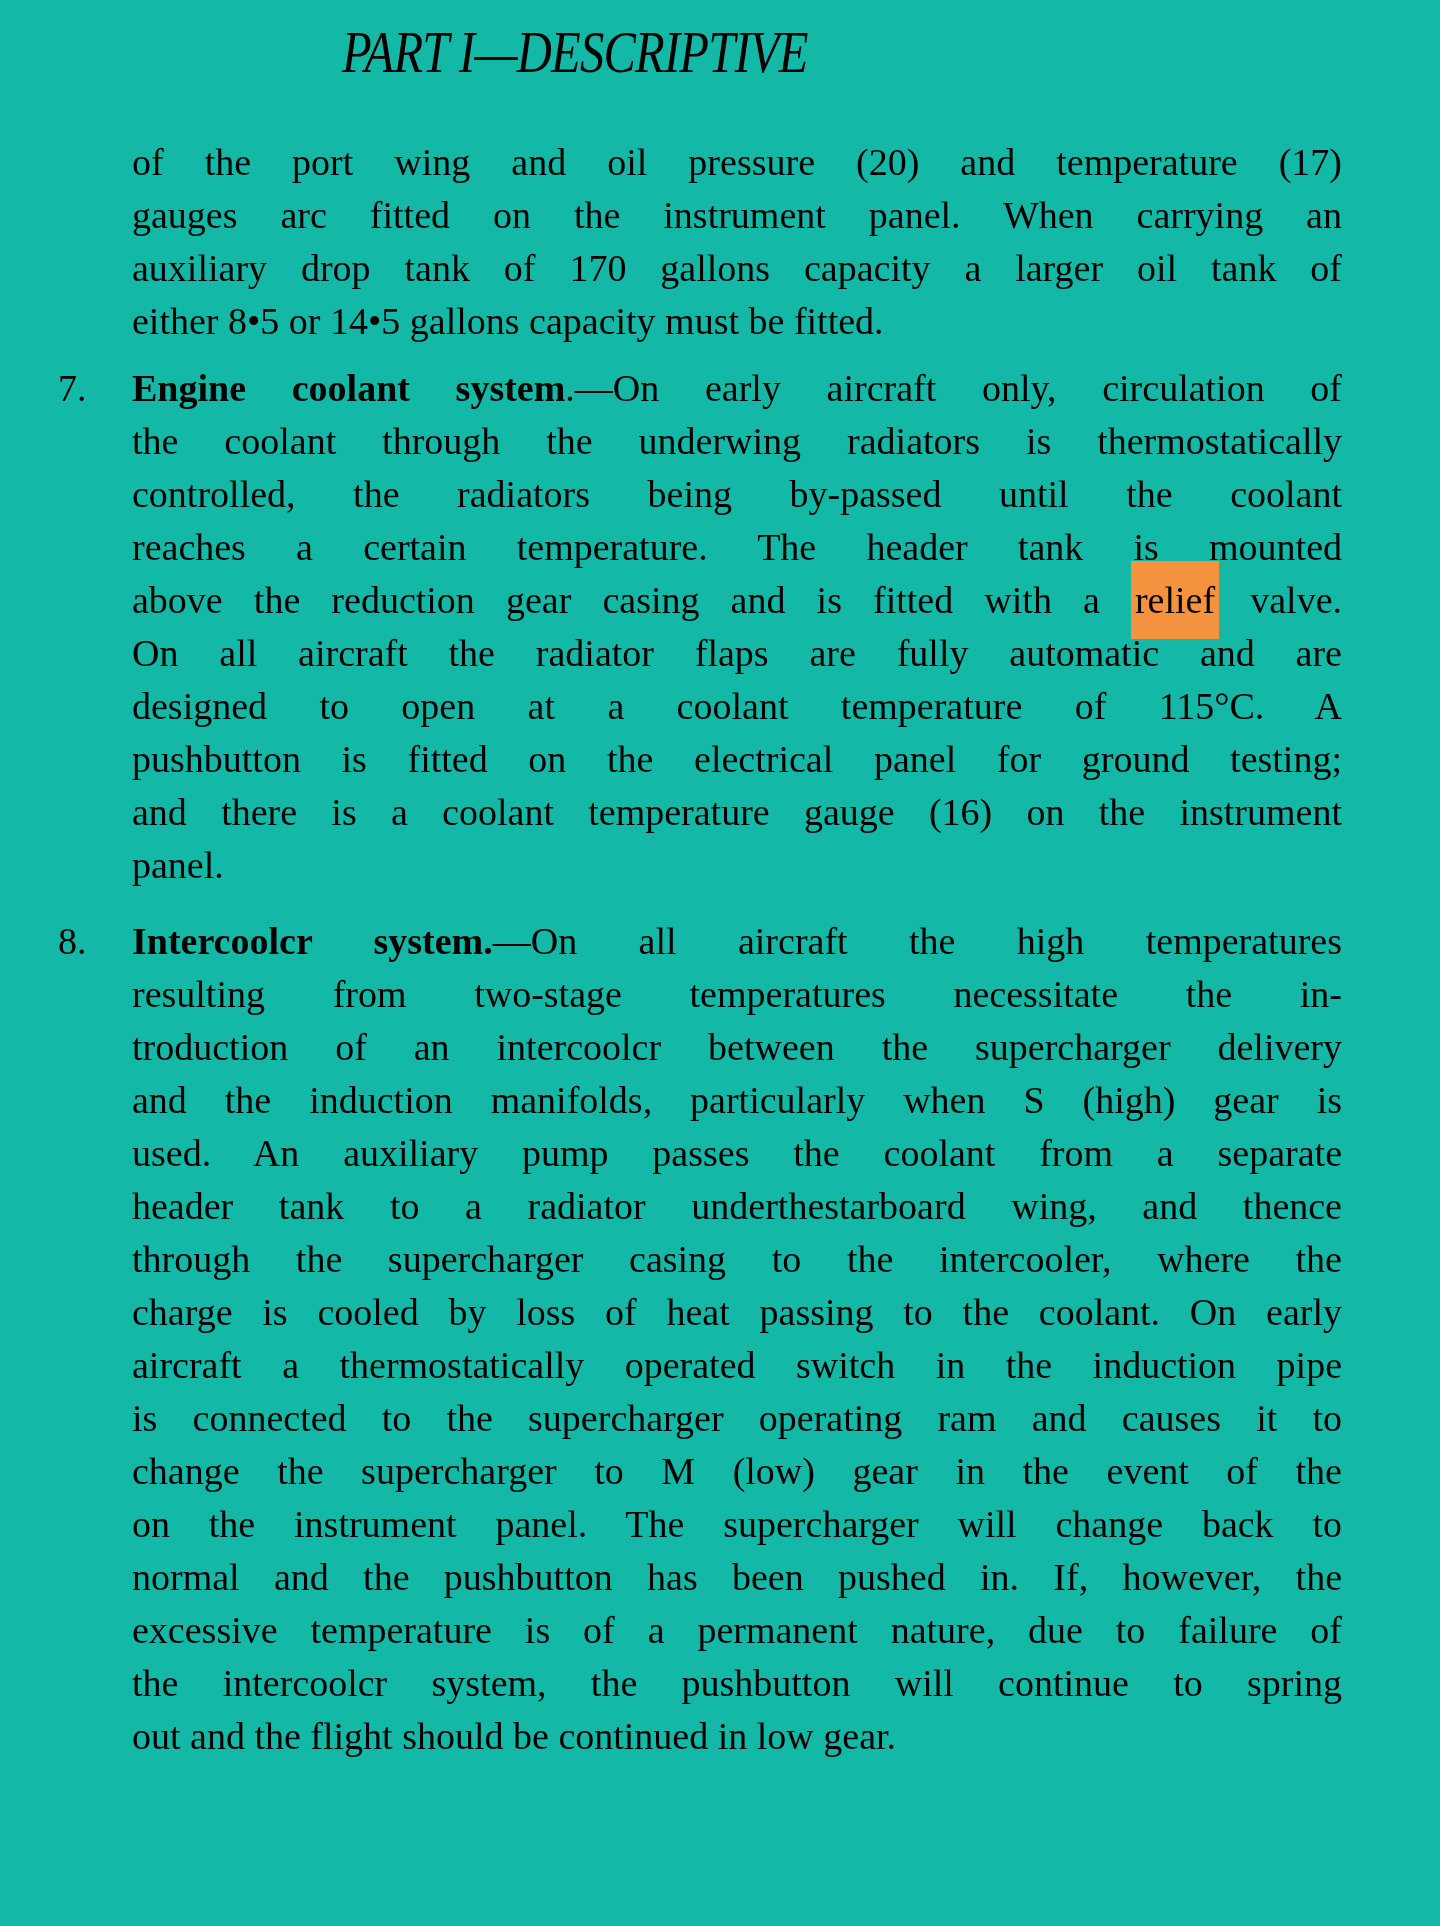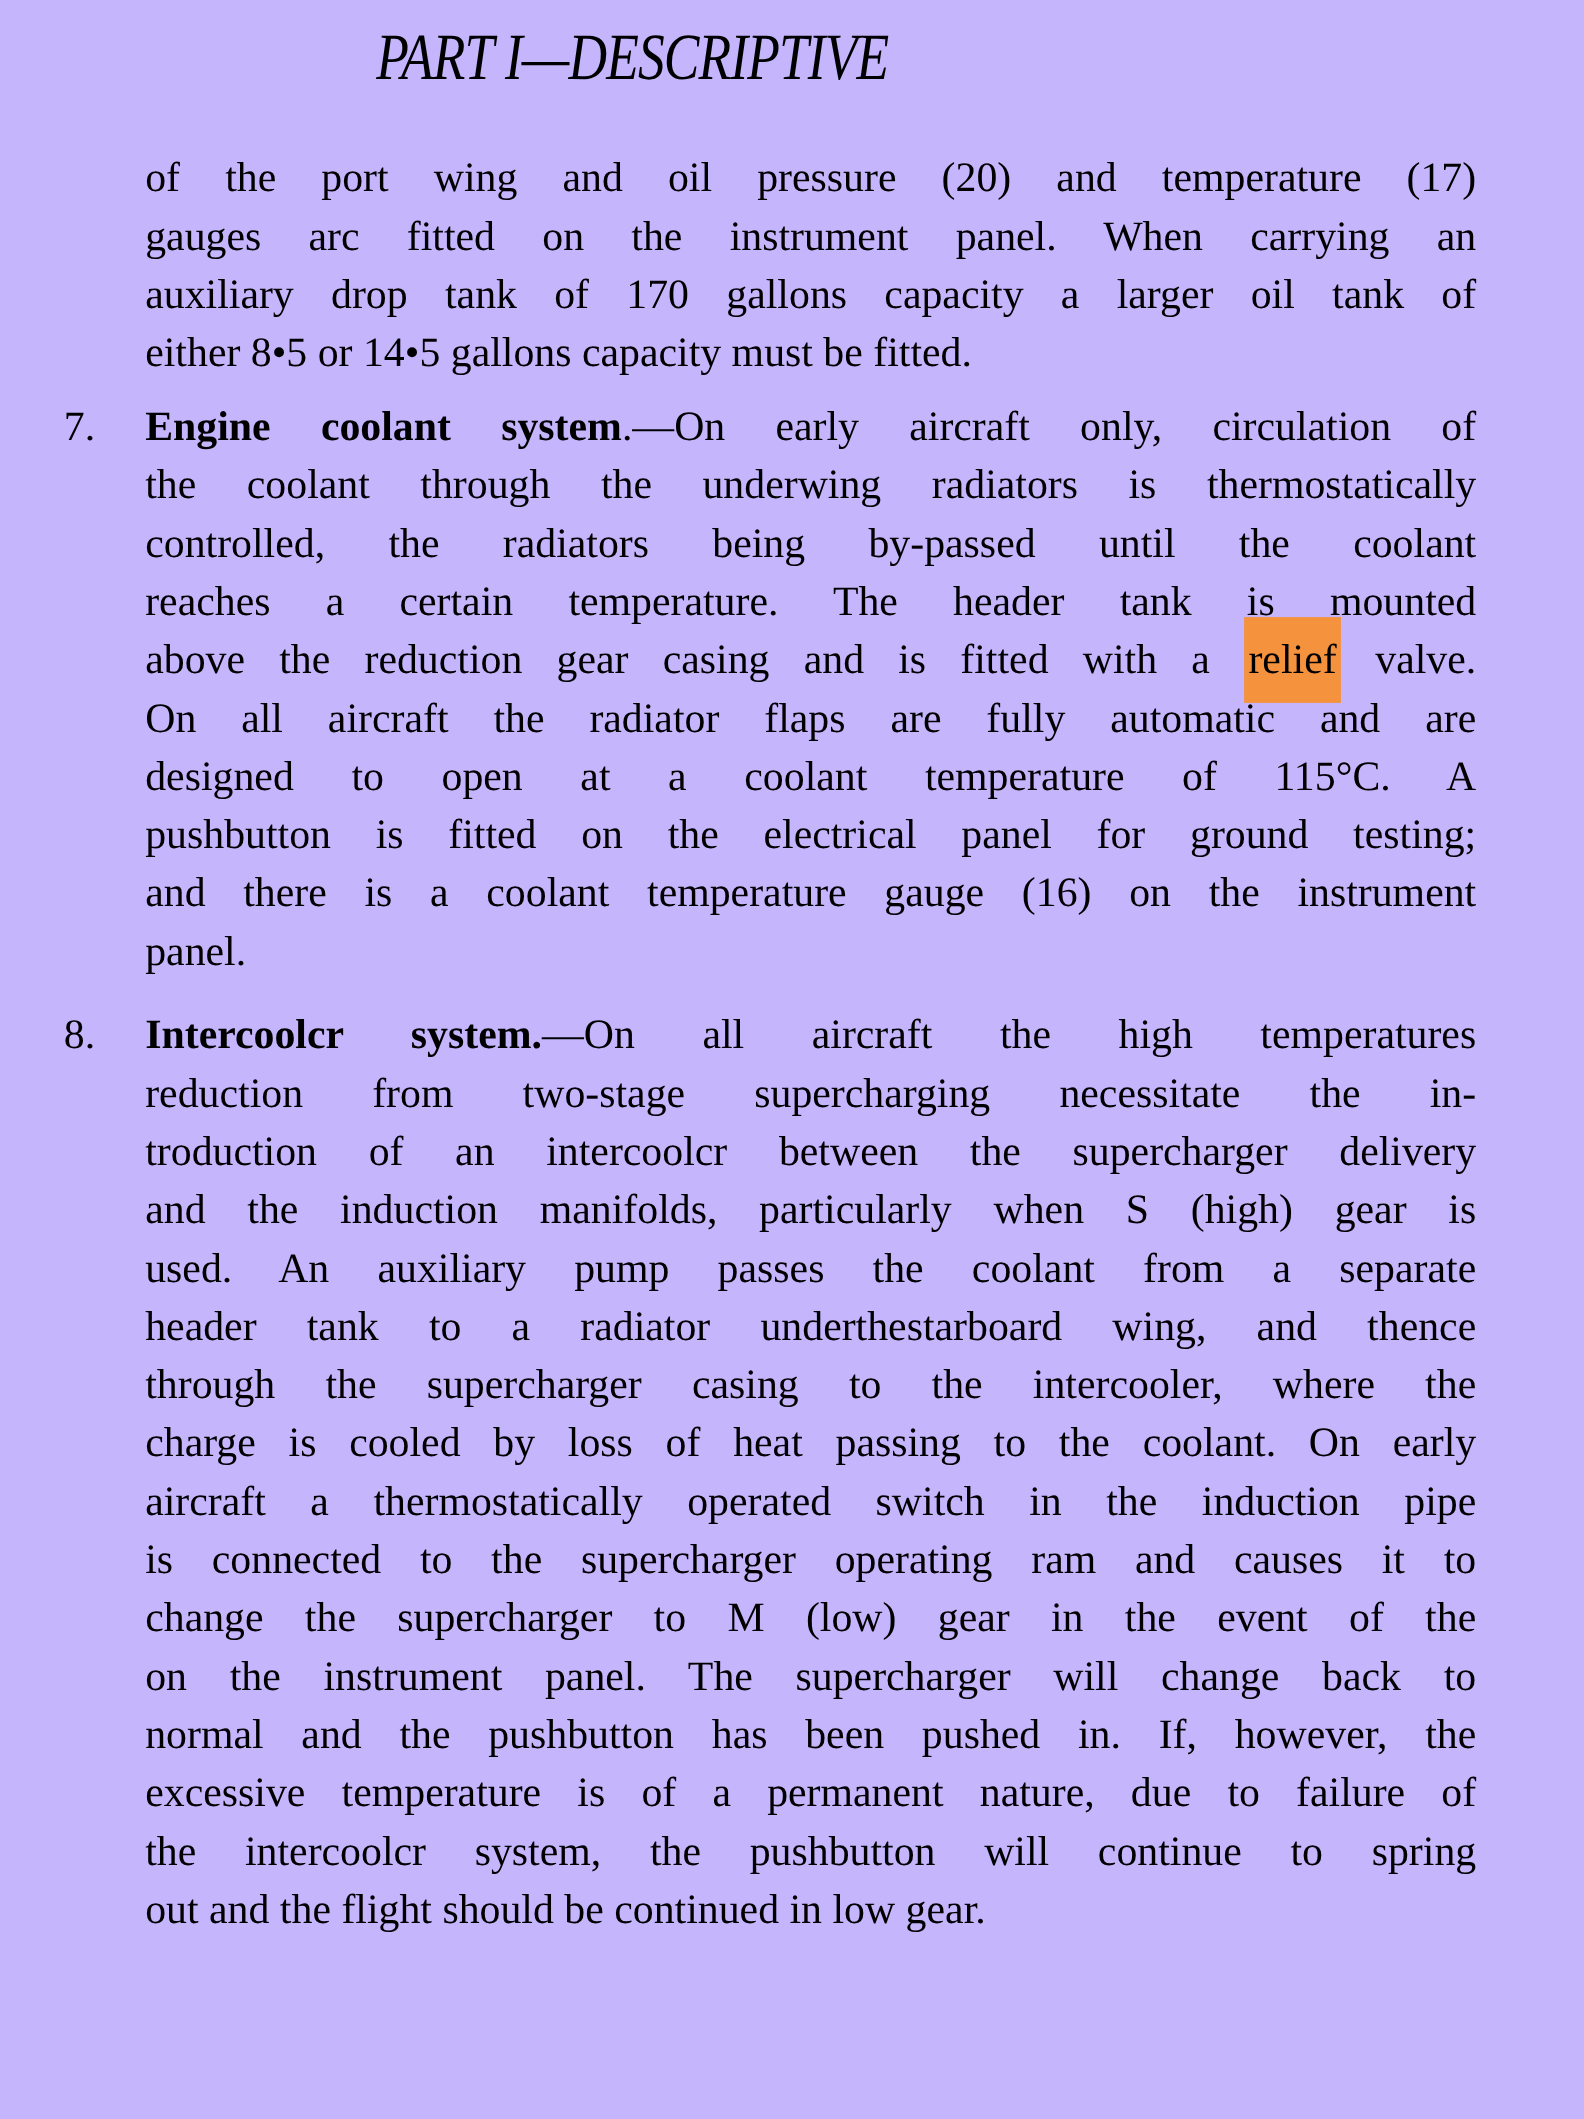--- a/index.html
+++ b/index.html
@@ -54,21 +54,21 @@
   .line.last { text-align-last: left; }
   .seg-bold { font-weight: bold; }
   .seg-highlight {
     background: var(--hl, #F5923E);
     padding: 18px 4px;
   }
 </style>
 </head>
 <body>
 
-<div class="page" style="background: #c4b5fd; color: rgb(0, 0, 0);">
+<div class="page" style="background: #14b8a6; color: rgb(0, 0, 0);">
   <div class="content">
     <h1 class="doc-title">PART I—DESCRIPTIVE</h1>
     <div class="body-text">
         <div class="para">
           <div class="line"><span>of the port wing and oil pressure (20) and temperature (17)</span></div>
           <div class="line"><span>gauges arc fitted on the instrument panel. When carrying an</span></div>
           <div class="line"><span>auxiliary drop tank of 170 gallons capacity a larger oil tank of</span></div>
           <div class="line last"><span>either 8•5 or 14•5 gallons capacity must be fitted.</span></div>
         </div>
         <div class="para">
@@ -80,21 +80,21 @@
           <div class="line"><span>above the reduction gear casing and is fitted with a </span><span class="seg-highlight">relief</span><span> valve.</span></div>
           <div class="line"><span>On all aircraft the radiator flaps are fully automatic and are</span></div>
           <div class="line"><span>designed to open at a coolant temperature of 115°C. A</span></div>
           <div class="line"><span>pushbutton is fitted on the electrical panel for ground testing;</span></div>
           <div class="line"><span>and there is a coolant temperature gauge (16) on the instrument</span></div>
           <div class="line last"><span>panel.</span></div>
         </div>
         <div class="para">
           <span class="para-num">8.</span>
           <div class="line"><span class="seg-bold">Intercoolcr system.</span><span>—On all aircraft the high temperatures</span></div>
-          <div class="line"><span>reduction from two-stage supercharging necessitate the in-</span></div>
+          <div class="line"><span>resulting from two-stage temperatures necessitate the in-</span></div>
           <div class="line"><span>troduction of an intercoolcr between the supercharger delivery</span></div>
           <div class="line"><span>and the induction manifolds, particularly when S (high) gear is</span></div>
           <div class="line"><span>used. An auxiliary pump passes the coolant from a separate</span></div>
           <div class="line"><span>header tank to a radiator underthestarboard wing, and thence</span></div>
           <div class="line"><span>through the supercharger casing to the intercooler, where the</span></div>
           <div class="line"><span>charge is cooled by loss of heat passing to the coolant. On early</span></div>
           <div class="line"><span>aircraft a thermostatically operated switch in the induction pipe</span></div>
           <div class="line"><span>is connected to the supercharger operating ram and causes it to</span></div>
           <div class="line"><span>change the supercharger to M (low) gear in the event of the</span></div>
           <div class="line"><span>on the instrument panel. The supercharger will change back to</span></div>

